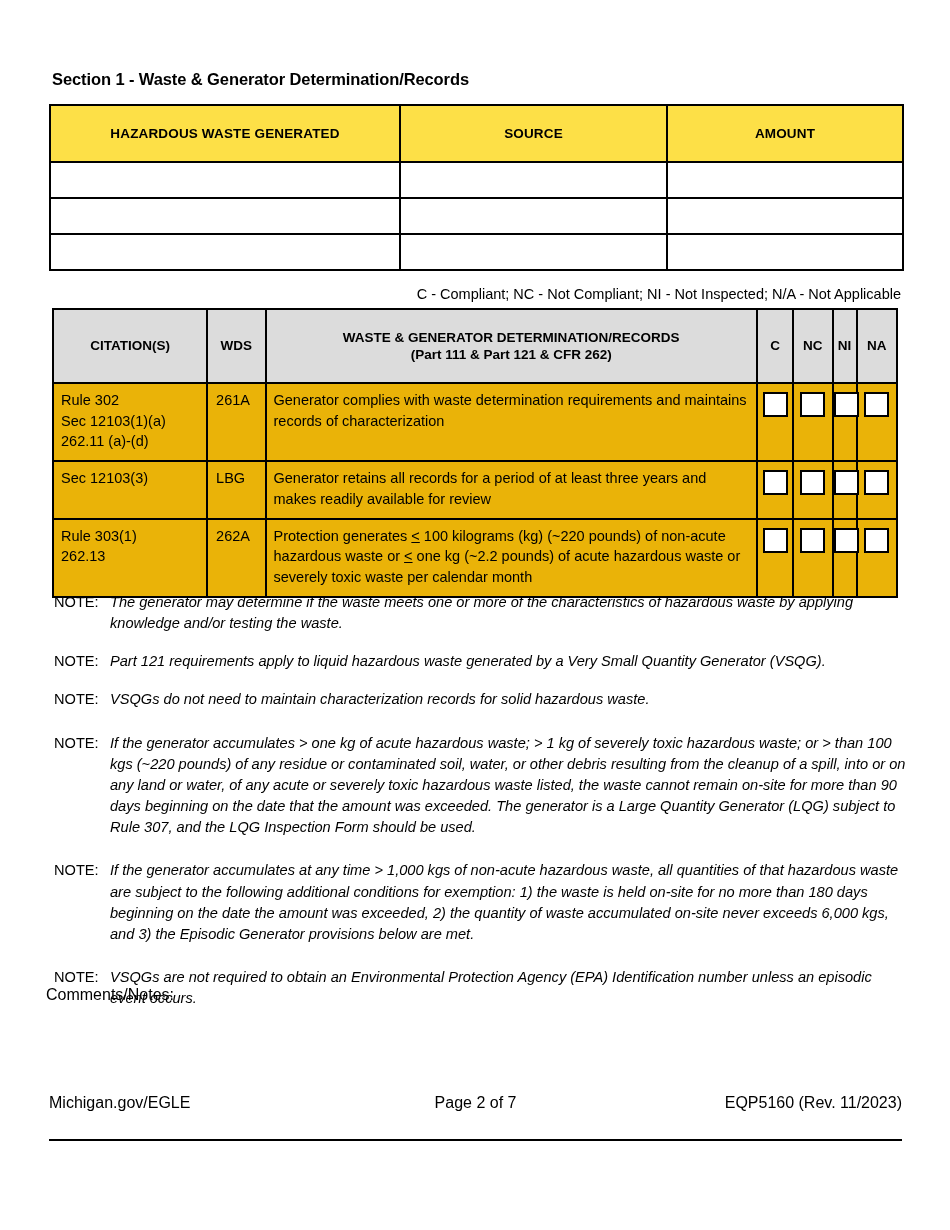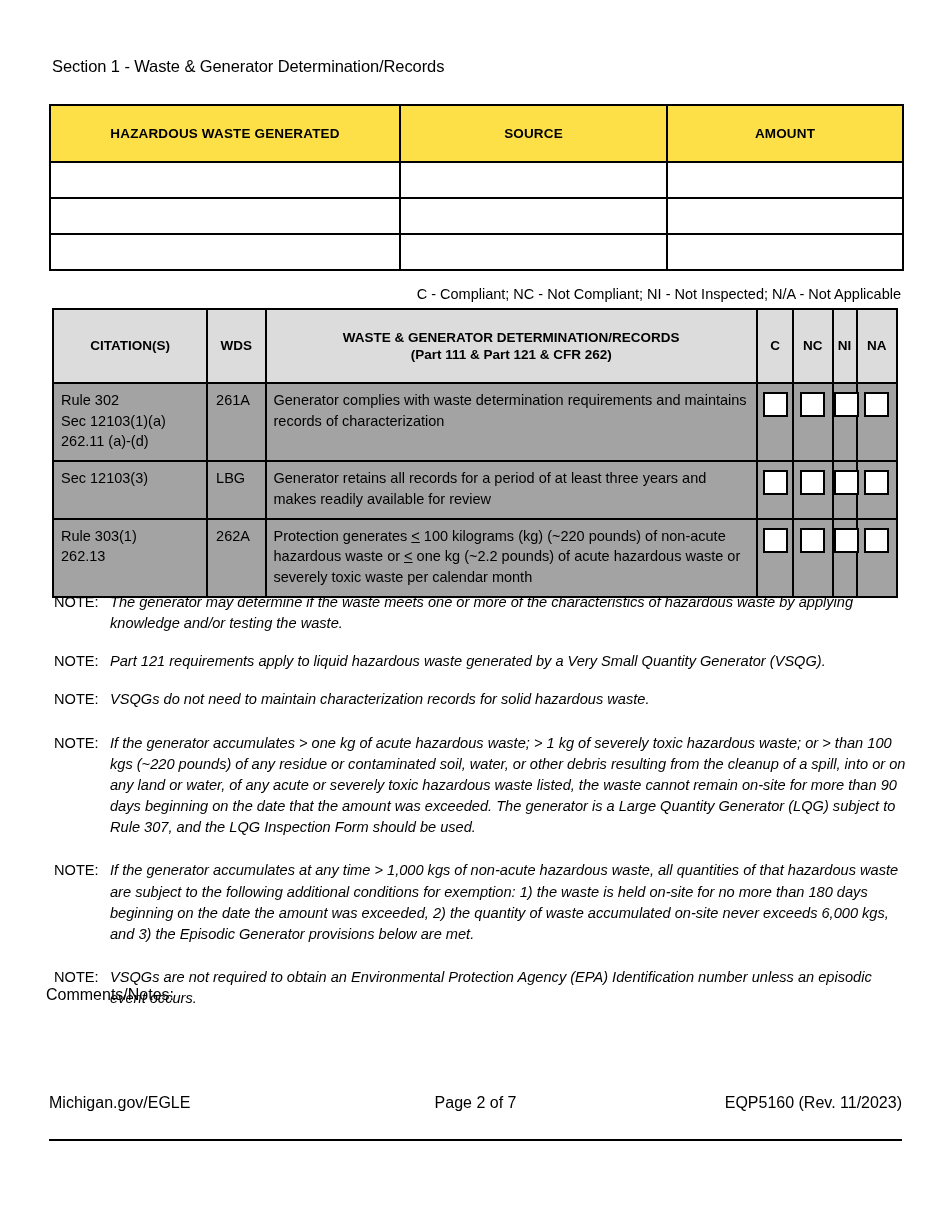--- a/index.html
+++ b/index.html
@@ -20,23 +20,23 @@
   .page {
     position: absolute;
     left: 0; top: 0;
     width: 950px; height: 1230px;
   }
 
   
   .section-heading {
     position: absolute;
     left: 52px;
-    top: 57px;
+    top: 70px;
     font-size: 16.5px;
-    font-weight: normal;
+    font-weight: bold;
     letter-spacing: -0.1px;
     white-space: nowrap;
   }
 
   
   .table1 {
     position: absolute;
     left: 49px;
     top: 104px;
     width: 853px;
@@ -73,21 +73,21 @@
   .table2 {
     position: absolute;
     left: 52px;
     top: 308px;
     width: 846px;
     border-collapse: collapse;
     table-layout: fixed;
   }
   .table2 th, .table2 td {
     border: 2px solid #000;
-    background: #a3a3a3;
+    background: #eab308;
   }
   .table2 thead th {
     background: #dcdcdc;
     font-size: 13.5px;
     font-weight: bold;
     text-align: center;
     vertical-align: middle;
     height: 74px;
     line-height: 1.28;
   }

